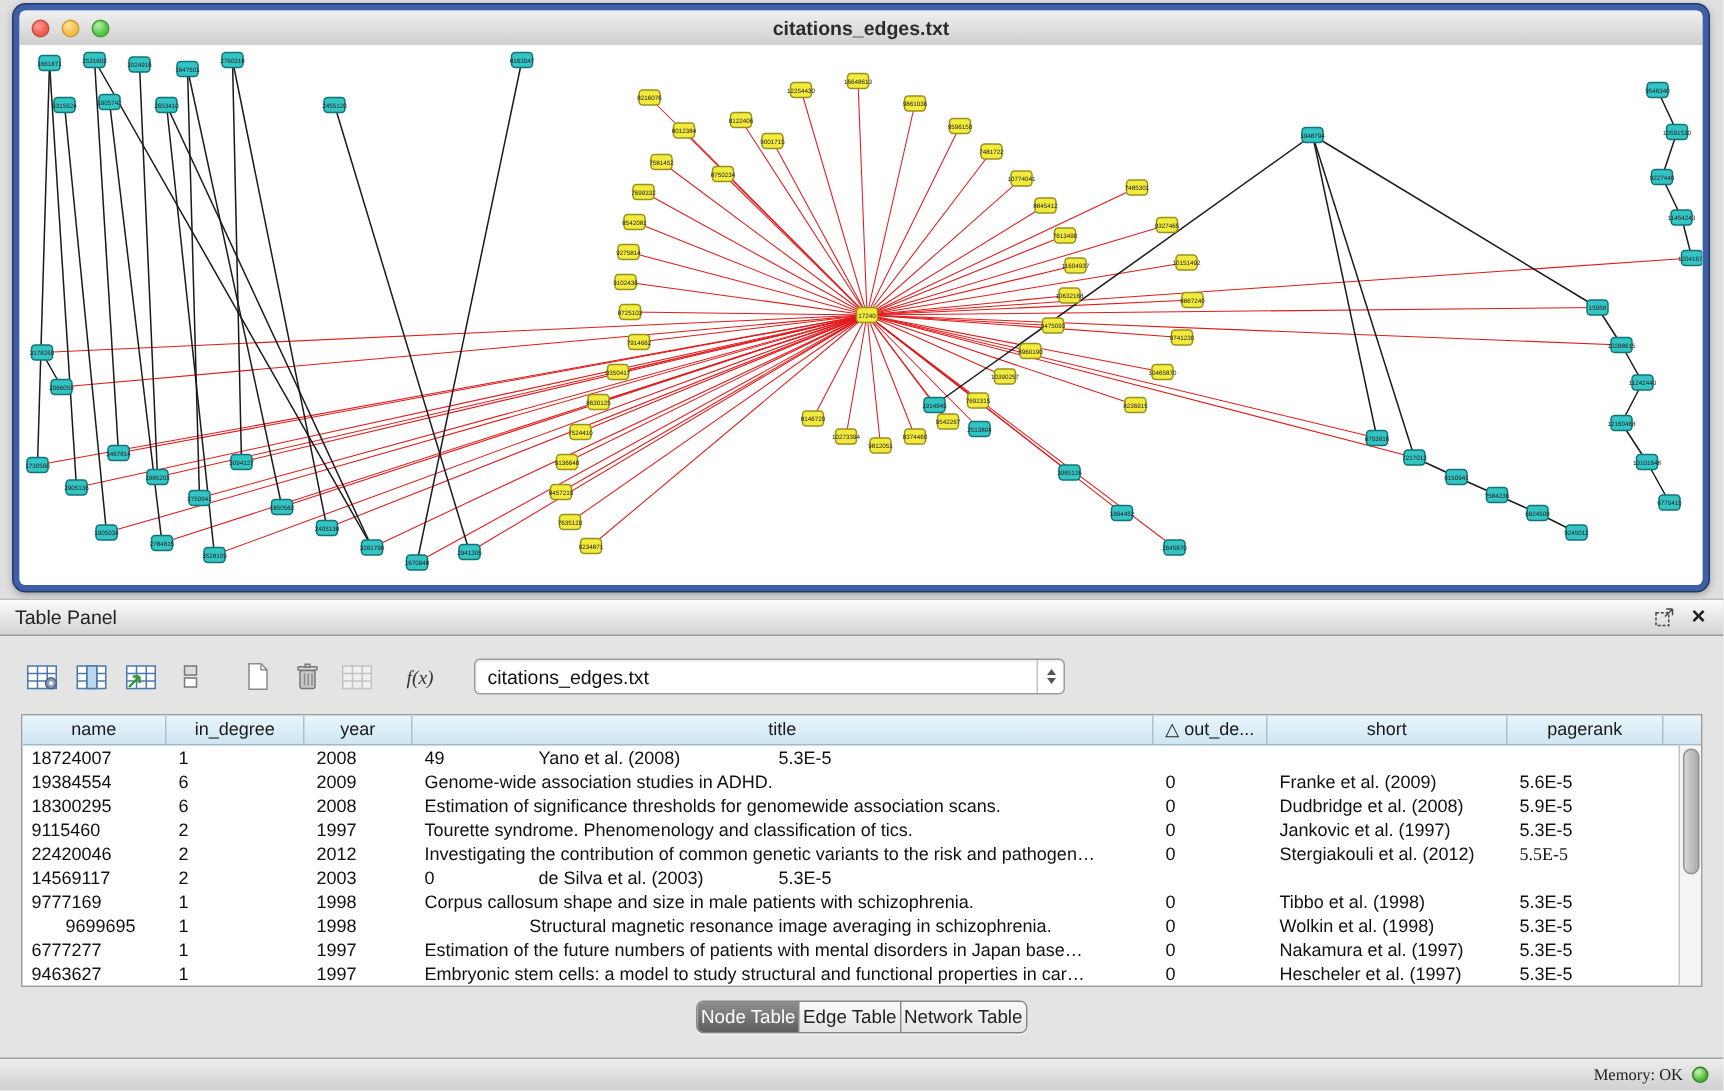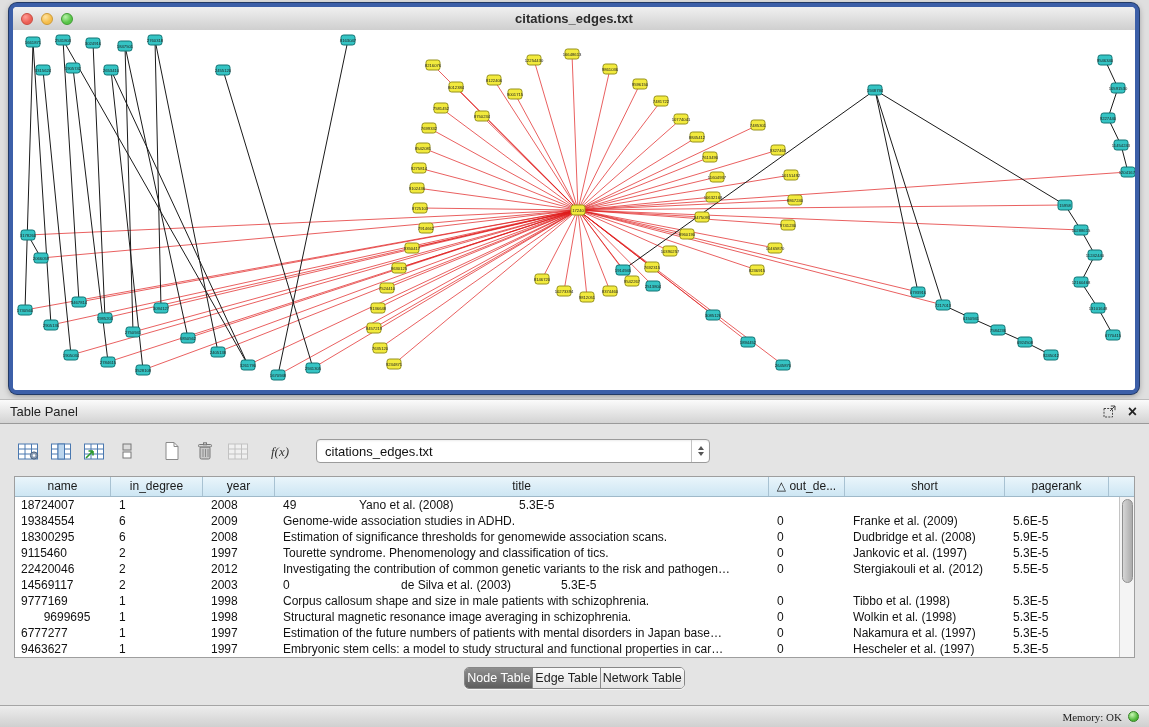--- a/index.html
+++ b/index.html
@@ -702,44 +702,44 @@
           <div class="td" style="width: 160px;">Jankovic et al. (1997)</div>
           <div class="td" style="width: 104px;">5.3E-5</div>
         </div>
         <div class="tr">
           <div class="td" style="width: 98px;">22420046</div>
           <div class="td" style="width: 92px;">2</div>
           <div class="td" style="width: 72px;">2012</div>
           <div class="td" style="width: 494px;">Investigating the contribution of common genetic variants to the risk and pathogen…</div>
           <div class="td" style="width: 76px;">0</div>
           <div class="td" style="width: 160px;">Stergiakouli et al. (2012)</div>
-          <div class="td" style="width: 104px;">5.5E-5</div>
+          <div class="td" style="width: 104px; font-family: Liberation Serif, serif;">5.5E-5</div>
         </div>
         <div class="tr">
           <div class="td" style="width: 98px;">14569117</div>
           <div class="td" style="width: 92px;">2</div>
           <div class="td" style="width: 72px;">2003</div>
           <div class="td" style="width: 76px;">0</div>
-          <div class="td" style="width: 160px; margin-left: 42px;">de Silva et al. (2003)</div>
+          <div class="td" style="width: 160px;">de Silva et al. (2003)</div>
           <div class="td" style="width: 104px;">5.3E-5</div>
         </div>
         <div class="tr">
           <div class="td" style="width: 98px;">9777169</div>
           <div class="td" style="width: 92px;">1</div>
           <div class="td" style="width: 72px;">1998</div>
           <div class="td" style="width: 494px;">Corpus callosum shape and size in male patients with schizophrenia.</div>
           <div class="td" style="width: 76px;">0</div>
           <div class="td" style="width: 160px;">Tibbo et al. (1998)</div>
           <div class="td" style="width: 104px;">5.3E-5</div>
         </div>
         <div class="tr">
           <div class="td" style="width: 98px; text-align: center;">9699695</div>
           <div class="td" style="width: 92px;">1</div>
           <div class="td" style="width: 72px;">1998</div>
-          <div class="td" style="width: 494px;">Structural magnetic resonance image averaging in schizophrenia.</div>
+          <div class="td" style="width: 494px; text-align: center;">Structural magnetic resonance image averaging in schizophrenia.</div>
           <div class="td" style="width: 76px;">0</div>
           <div class="td" style="width: 160px;">Wolkin et al. (1998)</div>
           <div class="td" style="width: 104px;">5.3E-5</div>
         </div>
         <div class="tr">
           <div class="td" style="width: 98px;">6777277</div>
           <div class="td" style="width: 92px;">1</div>
           <div class="td" style="width: 72px;">1997</div>
           <div class="td" style="width: 494px;">Estimation of the future numbers of patients with mental disorders in Japan base…</div>
           <div class="td" style="width: 76px;">0</div>

